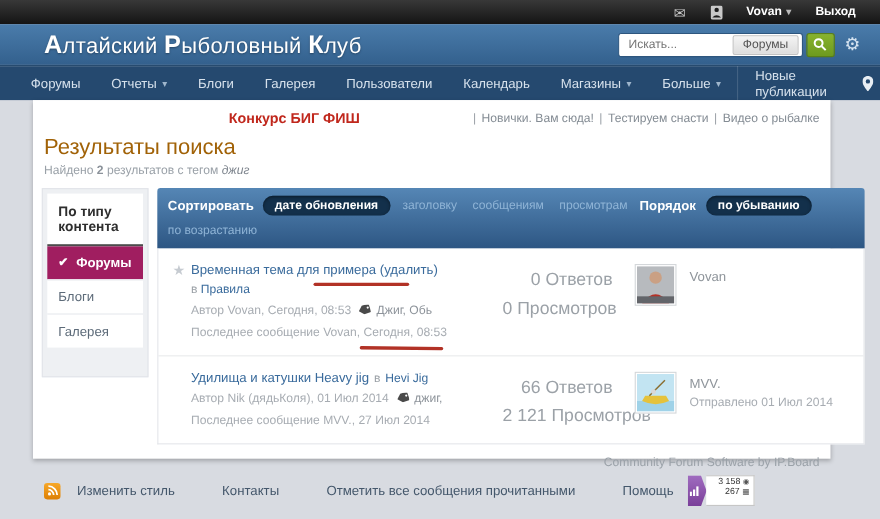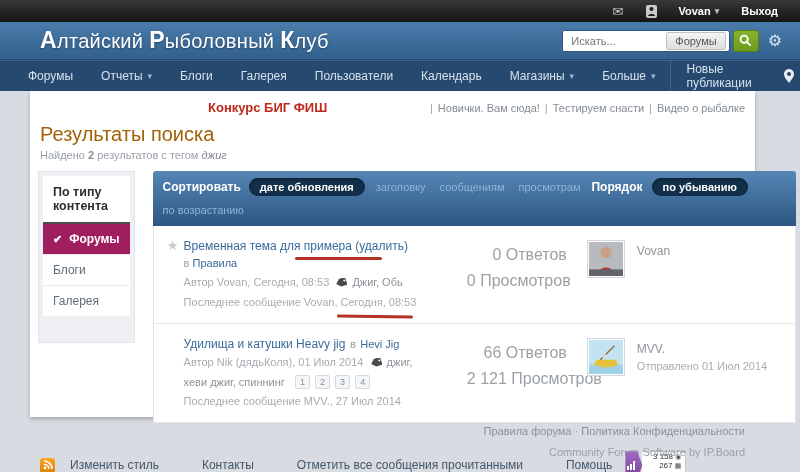--- a/index.html
+++ b/index.html
@@ -38,21 +38,21 @@
   .contest-link { margin-left:168px; color:#c0271c; font-weight:bold; font-size:13px; }
   .crumb-links { margin-left:auto; font-size:11px; color:#9aa0a6; display:flex; gap:5px; align-items:center; }
   .crumb-links a { color:#848c94; }
 
   .page-head { padding:6px 10px 8px; }
   .page-head h1 { font-size:20px; font-weight:normal; color:#a16207; }
   .page-sub { font-size:11px; color:#9aa1a8; margin-top:3px; }
   .page-sub .cnt { font-weight:bold; color:#8b929a; }
   .page-sub .tag { font-style:italic; color:#7d848d; }
 
-  .content { display:flex; gap:18px; padding:2px 8px 0;align-items:flex-end; }
+  .content { display:flex; gap:8px; padding:2px 8px 0;align-items:flex-end; }
 
   
   .sidebar { width:150px; background:#eef0f3; border:1px solid #e2e4e9; padding:4px 4px 26px; align-self:flex-start; }
   .sb-header { background:#fff; font-weight:bold; font-size:12.5px; color:#2e2e2e; padding:9px 10px; border-bottom:2px solid #4c4c4c; }
   .sb-item { display:flex; align-items:center; gap:7px; background:#fff; padding:8px 10px; font-size:12px; color:#5d6b79; border-top:1px solid #e8eaee; }
   .sb-item.active { background:#a01e60; color:#fff; font-weight:bold; border-top:none; }
   .sb-item .check { font-size:11px; color:#fff; line-height:1; }
 
   
   .results { flex:1; position:relative; }
@@ -284,29 +284,20 @@
               <a class="forum-link">Hevi Jig</a>
             </div>
             <div class="meta">
               <span>Автор Nik (дядьКоля), 01 Июл 2014</span>
               <span class="tag-icon"><svg width="11" height="9" viewBox="0 0 11 9">
                     <path d="M0 4.5 L4 0.5 L10.5 0.5 L10.5 8.5 L4 8.5 Z" fill="#4a4a4a" transform="rotate(-18 5 4.5)"></path>
                     <circle cx="8.3" cy="2.6" r="1" fill="#fff"></circle>
                   </svg></span>
               <a class="tag-link">джиг,</a>
             </div>
-            <div class="meta">
-              <a class="tag-link">хеви джиг, спиннинг</a>
-              <span style="margin-left:6px;">
-                <a class="pagebtn">1</a>
-                <a class="pagebtn">2</a>
-                <a class="pagebtn">3</a>
-                <a class="pagebtn">4</a>
-              </span>
-            </div>
             <div class="meta">Последнее сообщение MVV., 27 Июл 2014</div>
           </div>
           <div class="stats-col">
             <div>66 Ответов</div>
             <div>2 121 Просмотров</div>
           </div>
           <div class="avatar-col">
             <div class="avatar">
               <svg width="34" height="34" viewBox="0 0 36 36">
                   <rect width="36" height="36" fill="#c2e4f2"></rect>
@@ -324,25 +315,20 @@
         </div>
       </div>
 
       <div class="annot annot-1"></div>
       <div class="annot annot-2"></div>
     </div>
   </div>
 
   <div class="footer">
     <div class="footer-right">
-      <div>
-        <a>Правила форума</a>
-        <span>·</span>
-        <a>Политика Конфиденциальности</a>
-      </div>
       <div class="footer-credit">Community Forum Software by IP.Board</div>
     </div>
     <div class="footer-left">
       <span class="rss-badge">
         <svg width="10" height="10" viewBox="0 0 10 10">
             <circle cx="2" cy="8" r="1.4" fill="#fff"></circle>
             <path d="M1 4.2 A4.8 4.8 0 0 1 5.8 9" stroke="#fff" stroke-width="1.6" fill="none"></path>
             <path d="M1 1 A8 8 0 0 1 9 9" stroke="#fff" stroke-width="1.6" fill="none"></path>
           </svg>
       </span>

